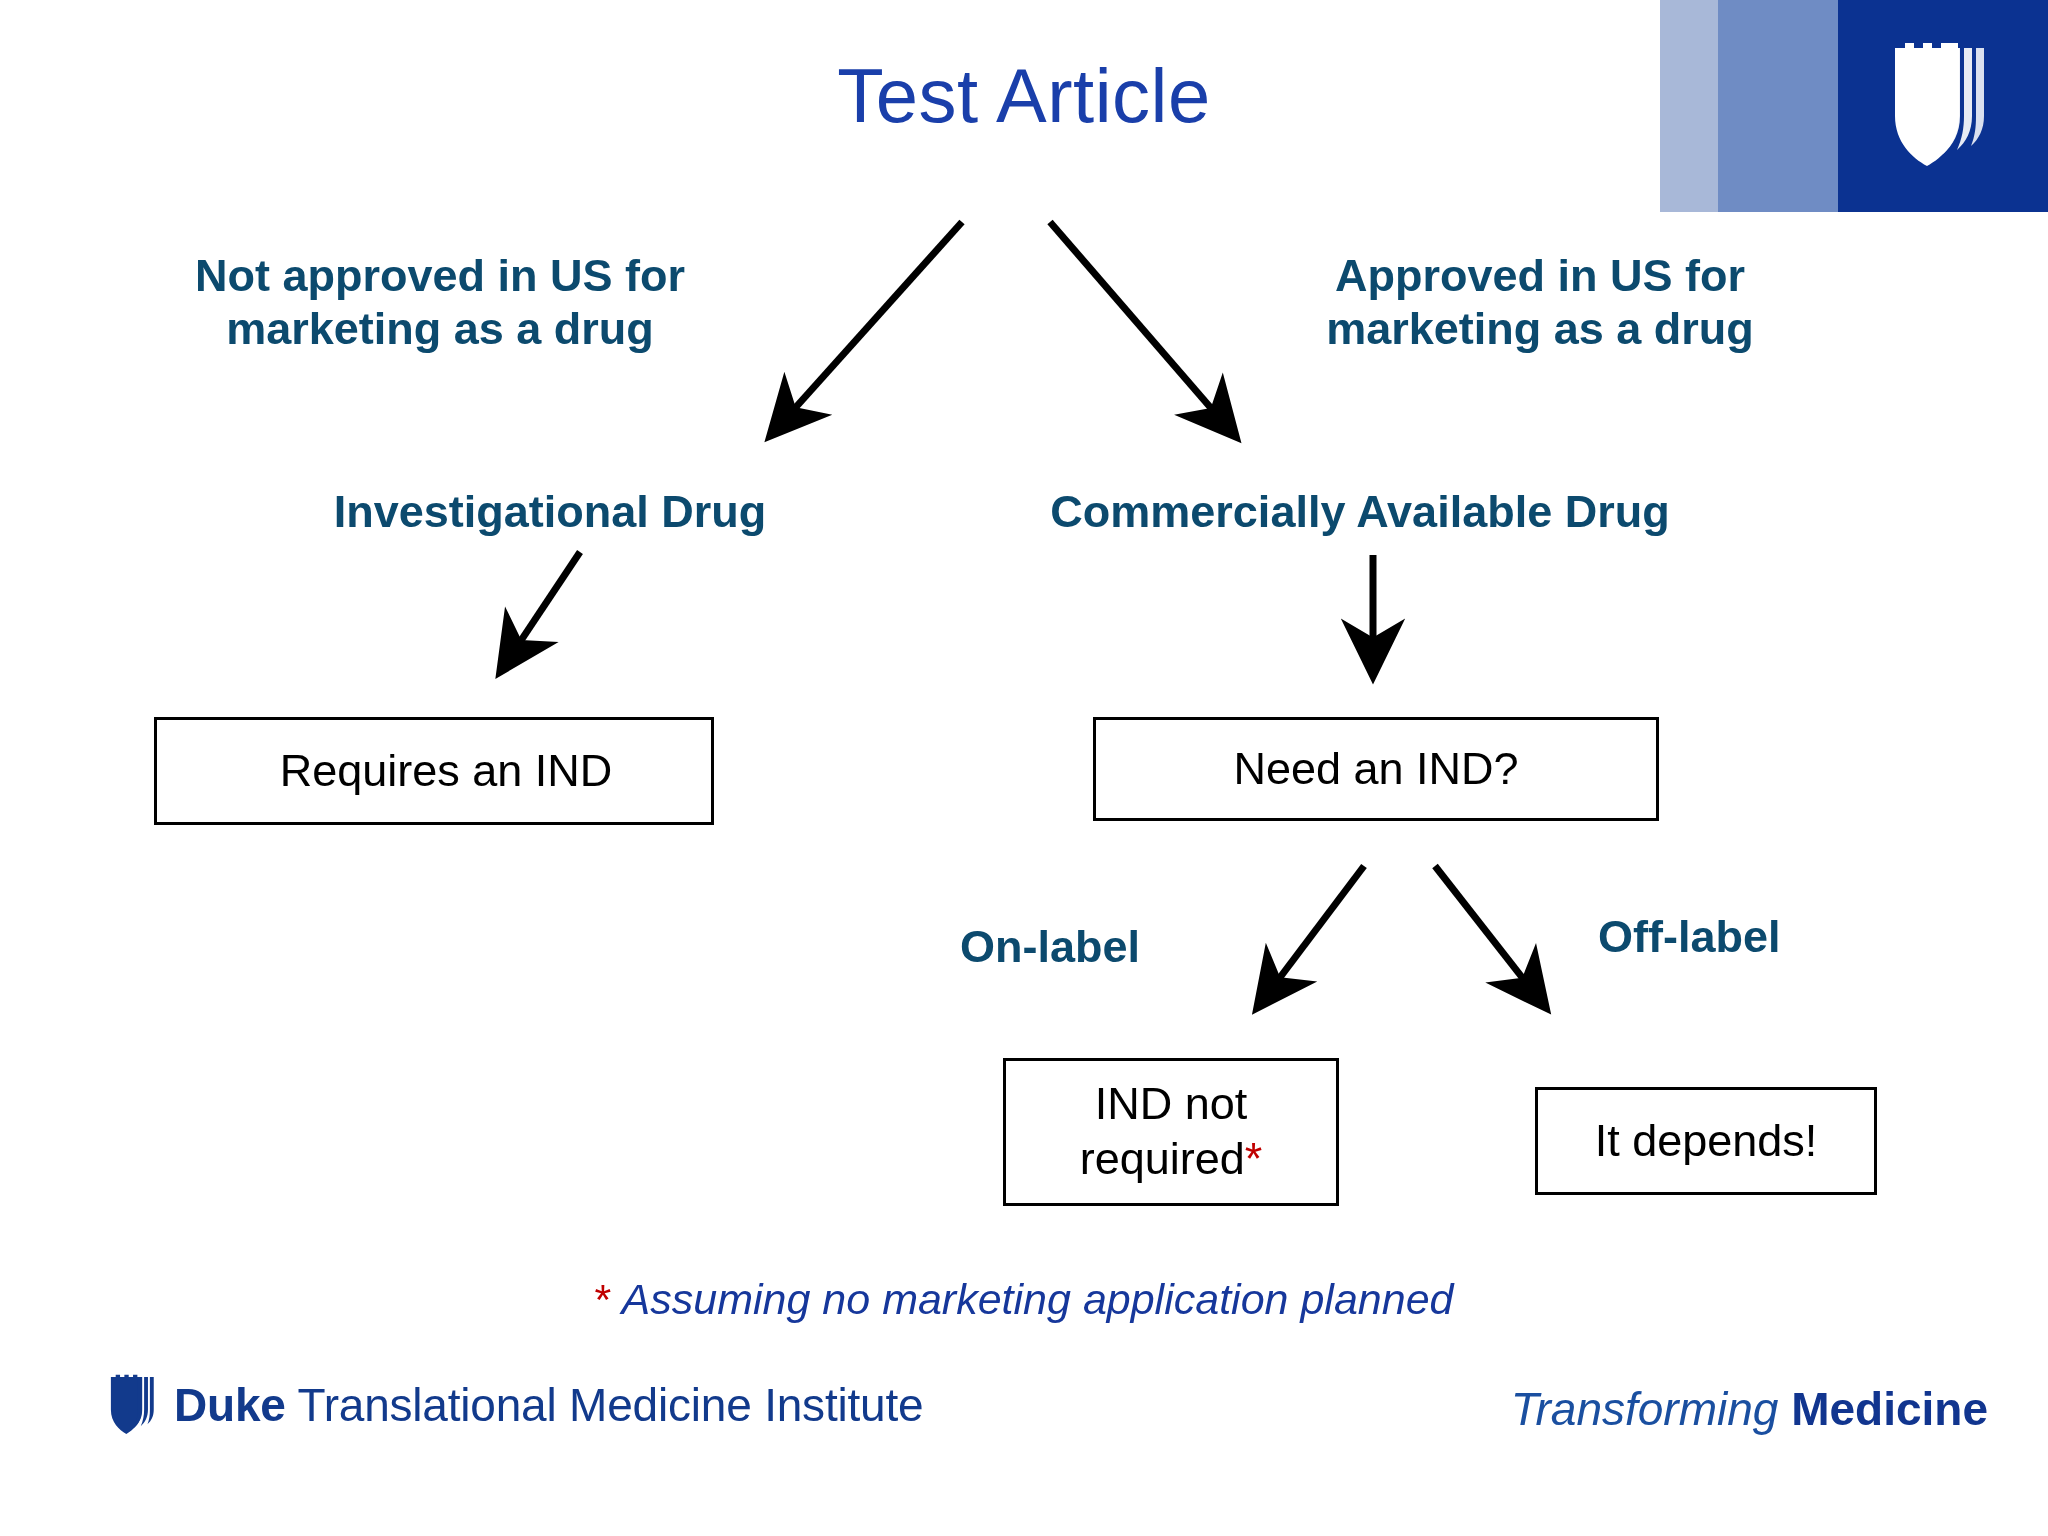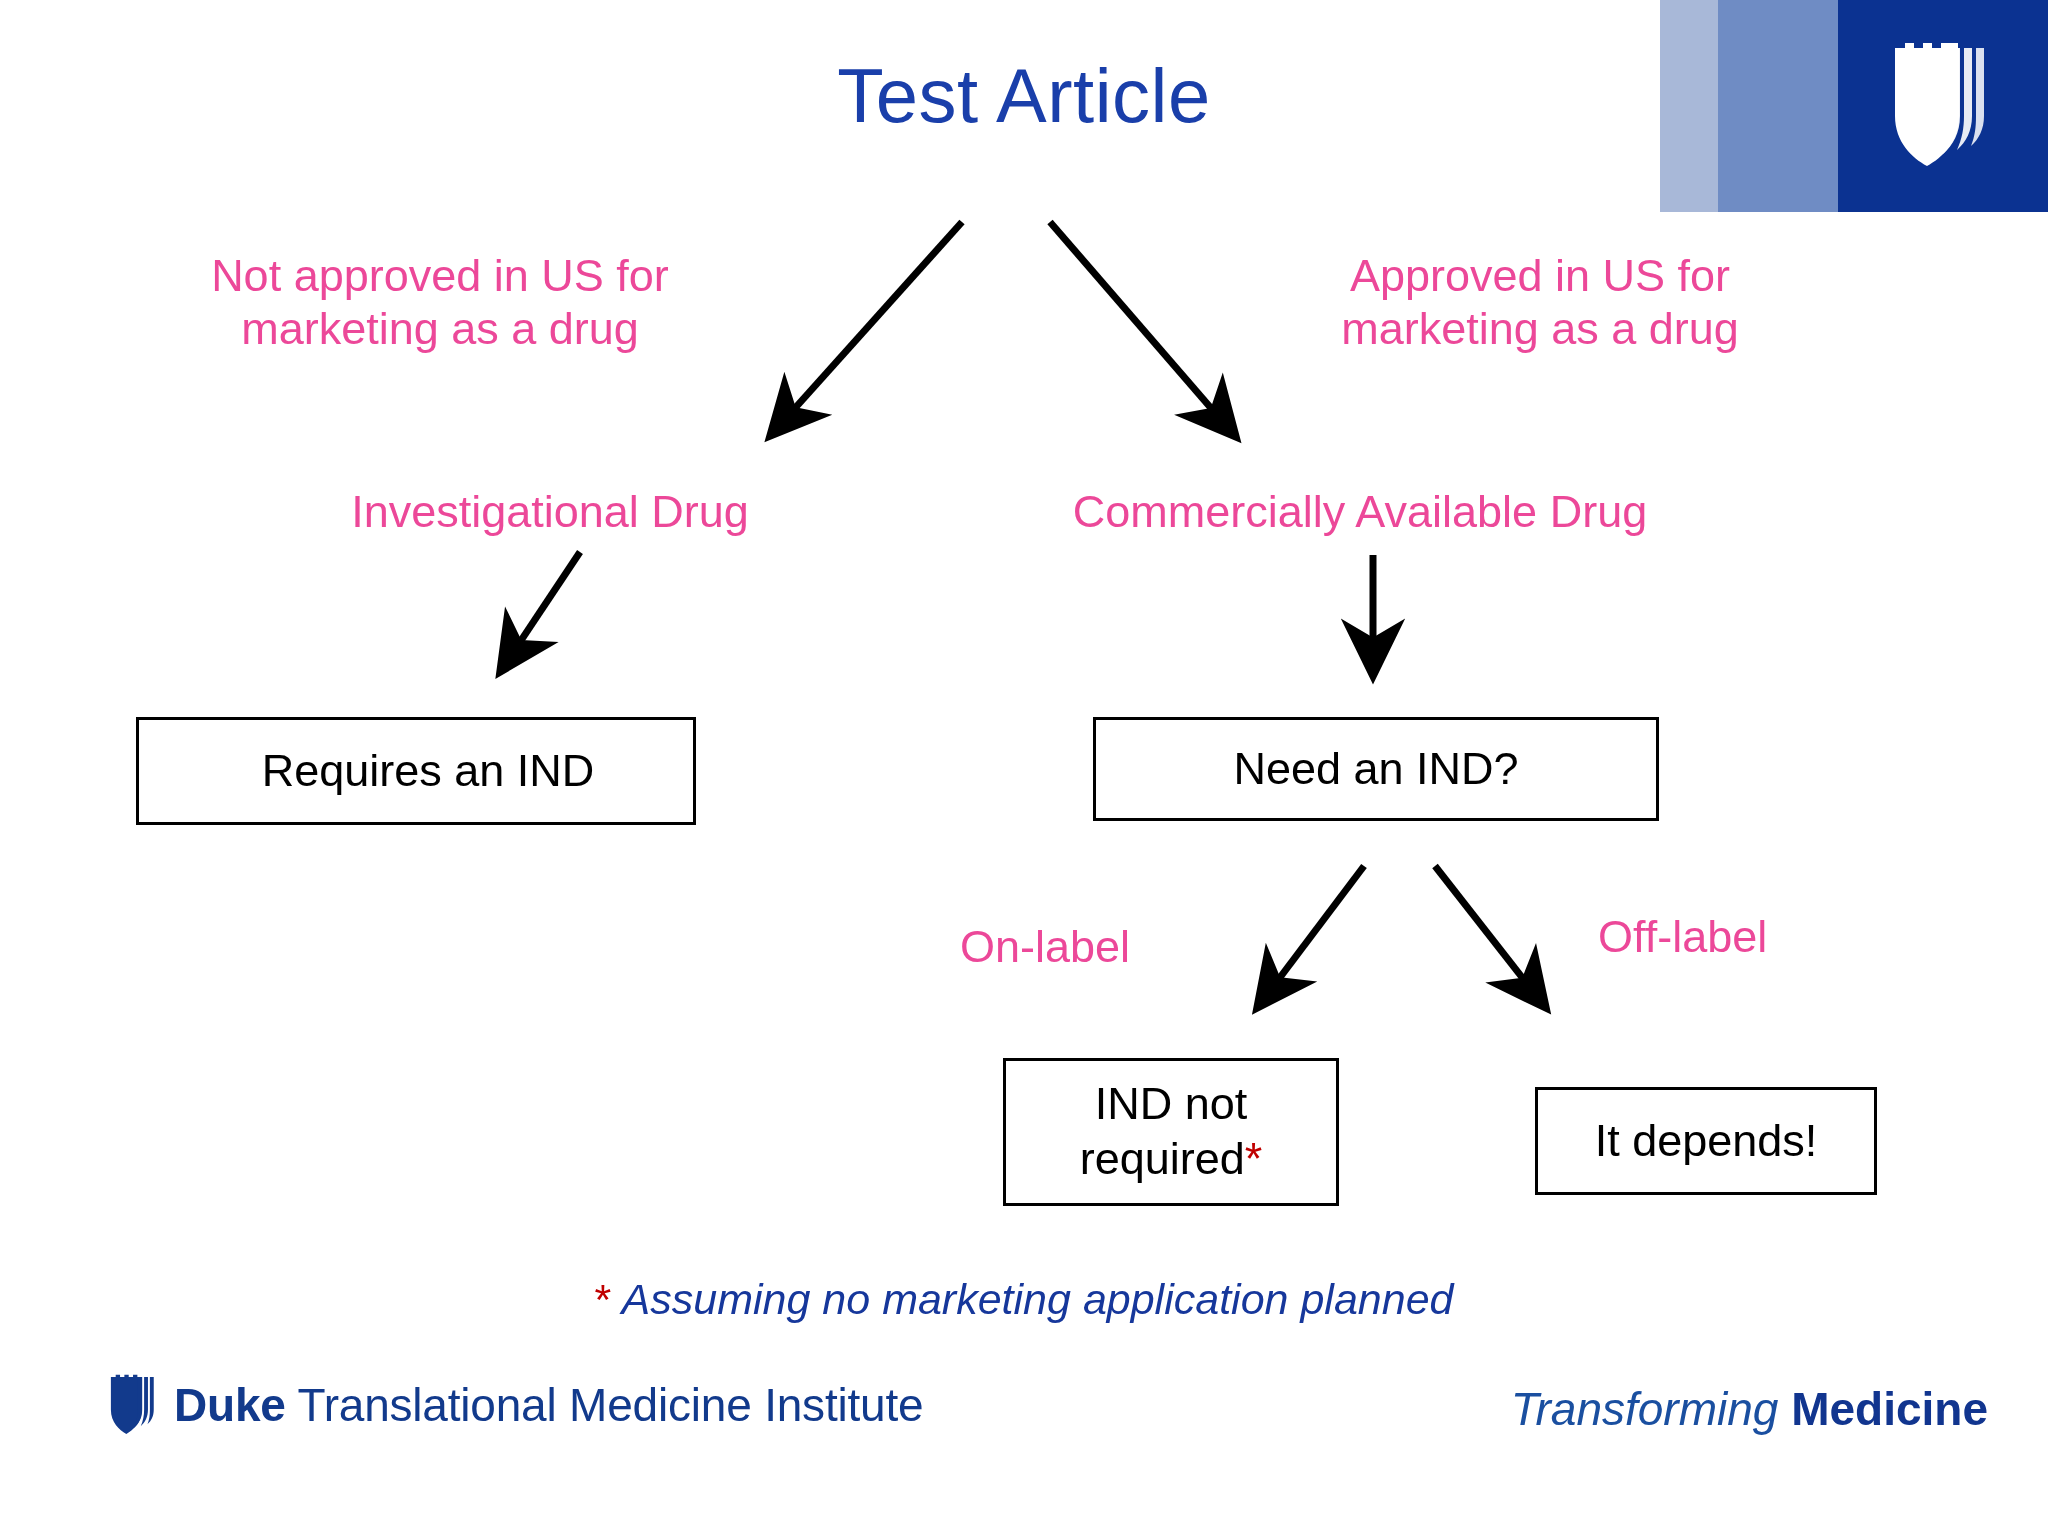--- a/index.html
+++ b/index.html
@@ -20,36 +20,36 @@
   .shield-wrap{position:absolute;left:50%;top:50%;transform:translate(-50%,-50%);}
 
   
   .title{
     position:absolute;left:0;right:0;top:58px;text-align:center;
     font-size:76px;line-height:1;color:#1a3faa;letter-spacing:.5px;
     font-weight:400;
   }
 
   
-  .lbl{position:absolute;font-size:45px;line-height:1.18;color:#ec4899;white-space:pre-line;text-align:center;font-weight:400;}
+  .lbl{position:absolute;font-size:45px;line-height:1.18;color:#0c4a6e;white-space:pre-line;text-align:center;font-weight:700;}
 
   .lbl-notapproved{left:130px;top:249px;width:620px;}
   .lbl-approved{left:1230px;top:249px;width:620px;}
   .lbl-investigational{left:230px;top:485px;width:640px;}
   .lbl-commercial{left:960px;top:485px;width:800px;}
   .lbl-onlabel{left:960px;top:920px;width:300px;text-align:left;}
   .lbl-offlabel{left:1598px;top:910px;width:320px;text-align:left;}
 
   
   .box{
     position:absolute;border:3px solid #000;background:#fff;
     display:flex;align-items:center;justify-content:center;text-align:center;
     font-size:45px;line-height:1.22;color:#000;box-sizing:border-box;
   }
-  .box-requires{left:136px;top:717px;width:560px;height:108px;padding-left:24px;}
+  .box-requires{left:154px;top:717px;width:560px;height:108px;padding-left:24px;}
   .box-need{left:1093px;top:717px;width:566px;height:104px;}
   .box-indnot{left:1003px;top:1058px;width:336px;height:148px;}
   .box-depends{left:1535px;top:1087px;width:342px;height:108px;}
   .ast{color:#c00000;}
 
   
   .footnote{
     position:absolute;left:0;right:0;top:1275px;text-align:center;
     font-size:43px;font-style:italic;color:#16379b;font-weight:400;
   }

